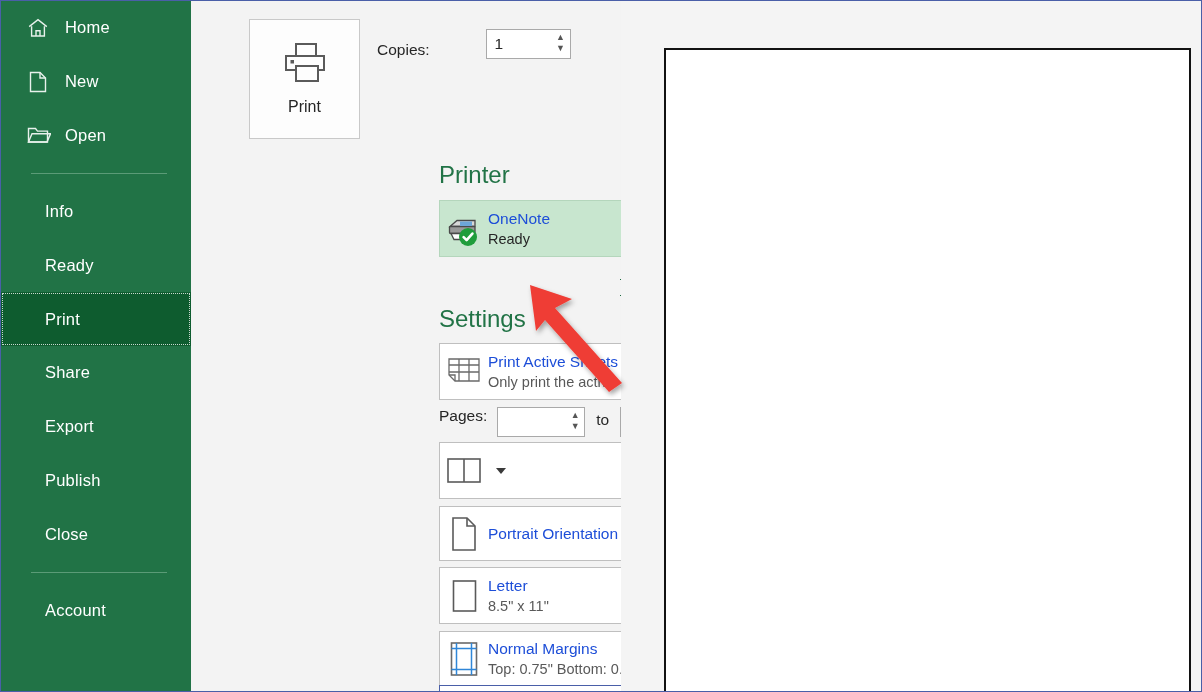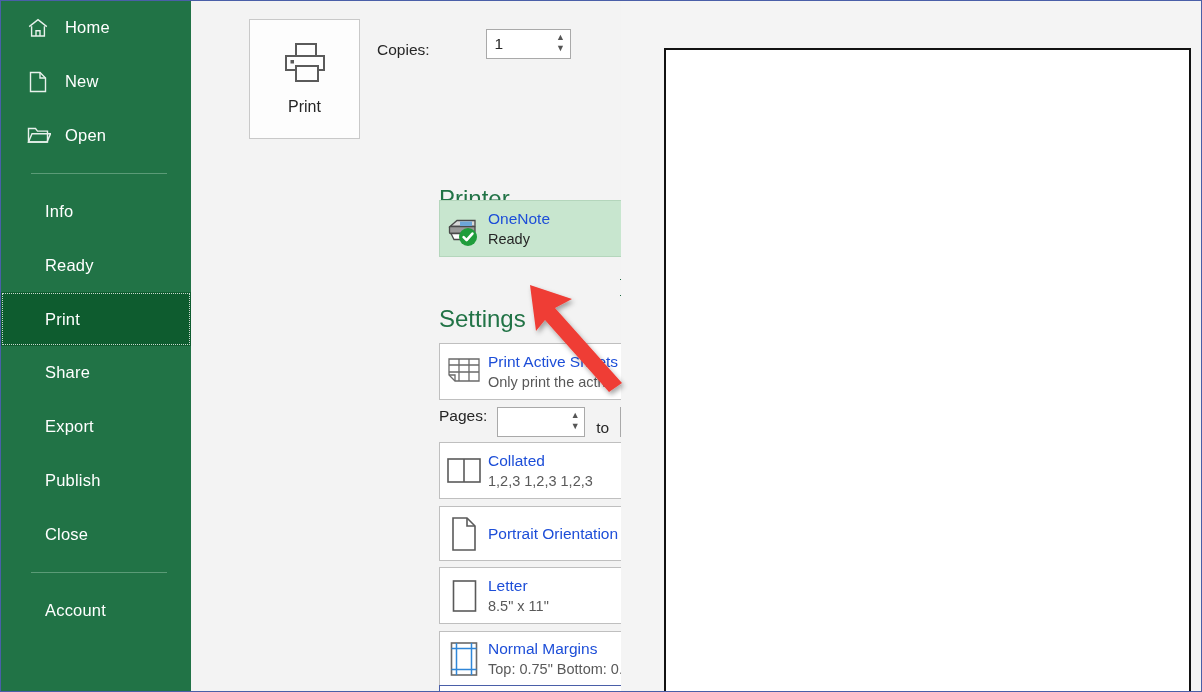--- a/index.html
+++ b/index.html
@@ -149,21 +149,21 @@
     text-decoration: underline;
     cursor: pointer;
   }
 
   
   #pages-row {
     position: absolute; left: 248px; top: 406px;
     display: flex; 
   }
   #pages-row .lbl { font-size: 15.5px; color: #262626; }
-  #pages-row .to { font-size: 15.5px; color: #262626; margin: 12px 11px; }
+  #pages-row .to { font-size: 15.5px; color: #262626; margin: 4px 11px; }
 
   
   #preview-area {
     position: absolute; left: 620px; top: 0;
     width: 580px; height: 692px;
     background: #f4f4f4;
   }
   #preview-page {
     position: absolute; left: 43px; top: 47px;
     width: 527px; height: 700px;
@@ -273,21 +273,21 @@
       <span id="copies-label">Copies:</span>
       <div class="spinner" style="width:85px;">
         <span class="sp-val">1</span>
         <span class="sp-arrows">
           <span>▲</span>
           <span>▼</span>
         </span>
       </div>
     </div>
 
-    <div class="section-head" style="left:248px; top:160px;margin-top:24px;">Printer</div>
+    <div class="section-head" style="left:248px; top:160px;">Printer</div>
 
     <span id="info-icon">
       <svg width="17" height="17" viewBox="0 0 17 17" fill="none" stroke="#9fb2cd" stroke-width="1.2">
         <circle cx="8.5" cy="8.5" r="7.3"></circle>
         <circle cx="8.5" cy="4.9" r="0.85" fill="#9fb2cd" stroke="none"></circle>
         <path d="M8.5 7.2v5.2"></path>
       </svg>
     </span>
 
     <div class="combo highlight" style="left:248px; top:199px; width:311px; height:57px;">
@@ -351,24 +351,20 @@
         </span>
       </div>
     </div>
 
     <div class="combo" style="left:248px; top:441px; width:311px; height:57px;">
       <span class="c-icon">
         <svg width="36" height="27" viewBox="0 0 36 27" fill="none" stroke="#5a5a5a" stroke-width="1.6">
           <rect x="2" y="2" width="32" height="23" fill="#ffffff"></rect>
           <path d="M18 2v23"></path>
         </svg>
-      </span>
-      <span class="c-text">
-        <span class="c-main" style="display:block;">Collated</span>
-        <span class="c-sub" style="display:block;">1,2,3   1,2,3   1,2,3</span>
       </span>
       <span class="c-arrow">
           <span class="caret"></span>
         </span>
     </div>
 
     <div class="combo" style="left:248px; top:505px; width:311px; height:55px;">
       <span class="c-icon">
         <svg width="28" height="36" viewBox="0 0 28 36" fill="none" stroke="#5a5a5a" stroke-width="1.6">
           <path d="M3 2h14l8 8v24H3z" fill="#ffffff"></path>

